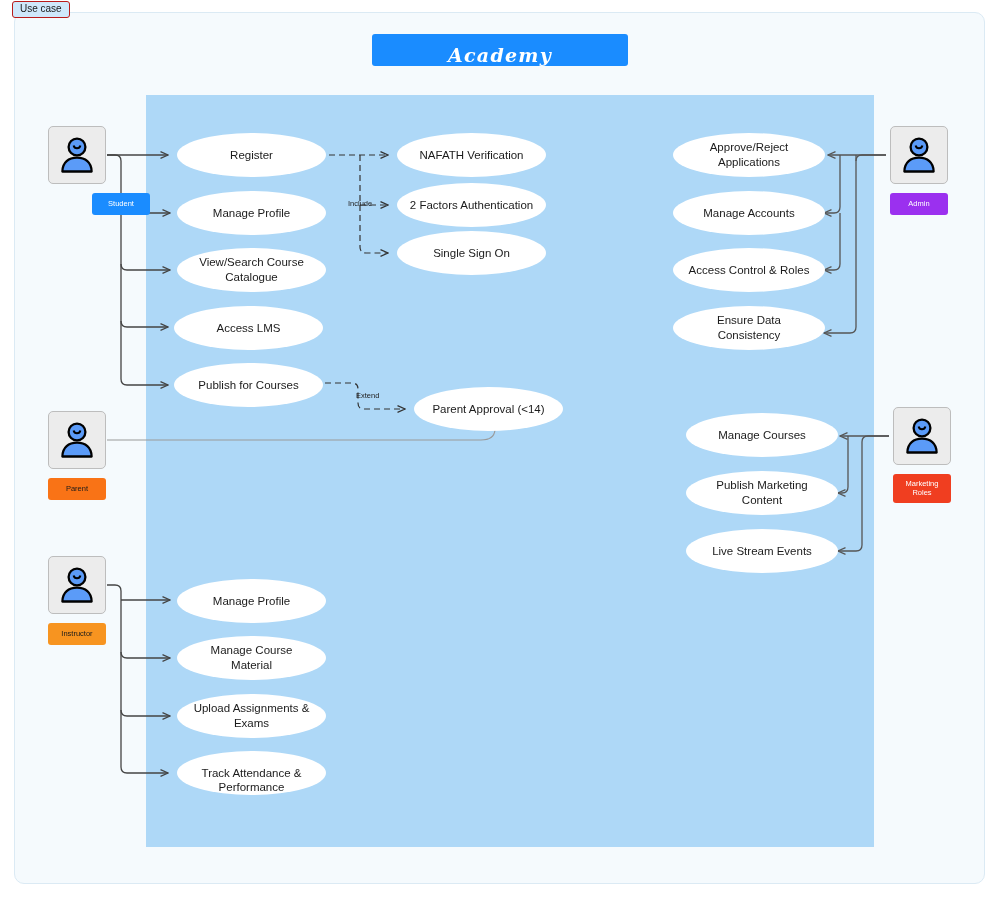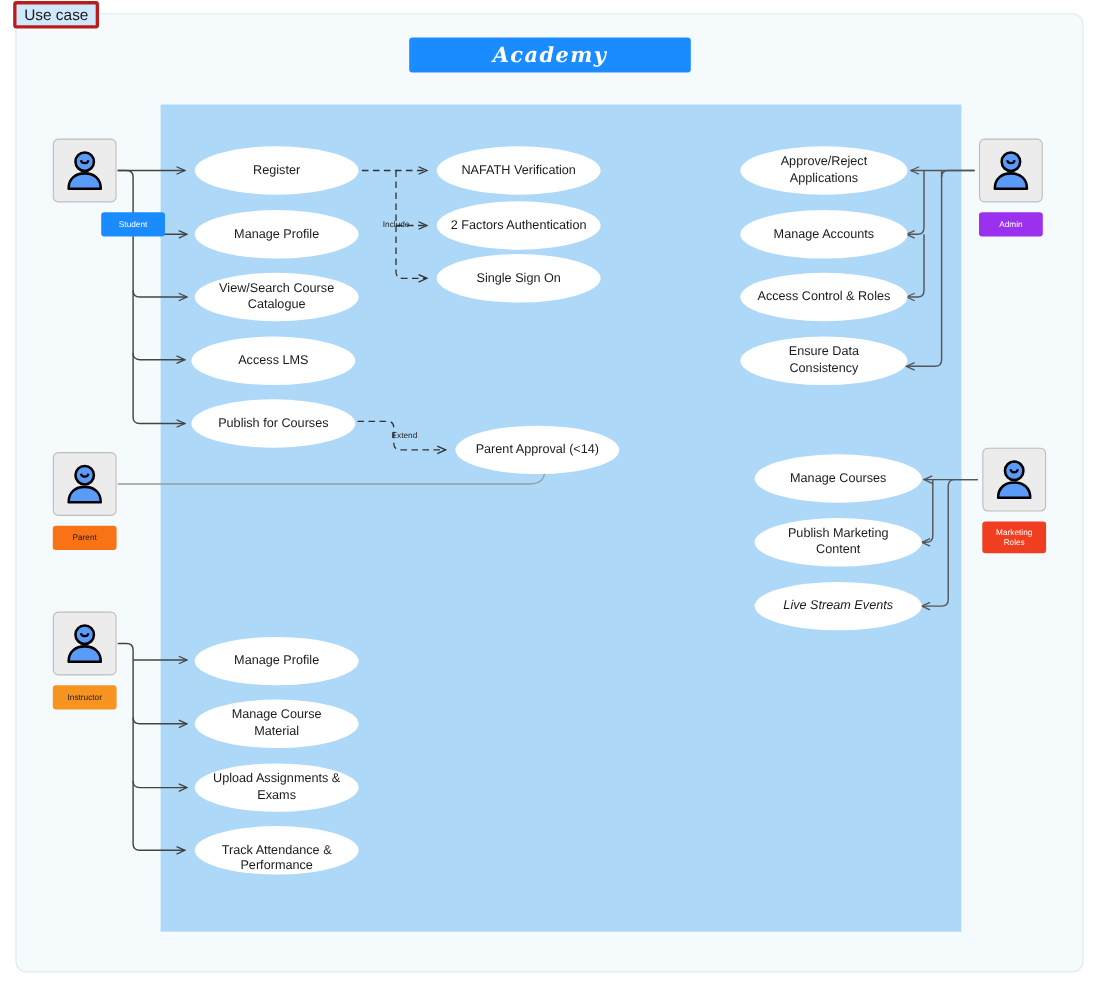--- a/index.html
+++ b/index.html
@@ -9,23 +9,23 @@
     background:#ffffff;
     font-family:"Liberation Sans", sans-serif;
     position:relative;
     overflow:hidden;
   }
 
   
   #tab-usecase{
     position:absolute;left:12px;top:1px;
     background:#cfe8fb;
-    border:3px solid #b91c1c;
+    border:1px solid #b91c1c;
     border-radius:3px;
-    font-size:14px;
+    font-size:10px;
     color:#1a1a1a;
     padding:2px 7px 3px 7px;
     line-height:1;
     z-index:40;
     white-space:nowrap;
   }
 
   
   #canvas{
     position:absolute;
@@ -37,21 +37,21 @@
     box-sizing:border-box;
   }
 
   
   #title-bar{
     position:absolute;
     left:372px;top:34px;
     width:256px;height:32px;
     background:#1a8cff;
     border-radius:3px;
-    display:flex;align-items:center;justify-content:center;
+    display:flex;align-items:flex-end;justify-content:center;
     z-index:20;
   }
   #title-bar .title-text{
     color:#ffffff;
     font-size:19px;
     font-family:"DejaVu Serif", serif;
     font-style:italic;
     font-weight:600;
     letter-spacing:1.3px;
   }
@@ -239,21 +239,21 @@
 <div class="usecase" style="left:673px;top:306px;width:152px;height:44px;">
   <span>Ensure Data Consistency</span>
 </div>
 
 <div class="usecase" style="left:686px;top:413px;width:152px;height:44px;">
   <span>Manage Courses</span>
 </div>
 <div class="usecase" style="left:686px;top:471px;width:152px;height:44px;">
   <span>Publish Marketing Content</span>
 </div>
-<div class="usecase" style="left:686px;top:529px;width:152px;height:44px;font-style:italic;">
+<div class="usecase" style="left:686px;top:529px;width:152px;height:44px;">
   <span>Live Stream Events</span>
 </div>
 
 <div class="usecase" style="left:177px;top:579px;width:149px;height:44px;">
   <span>Manage Profile</span>
 </div>
 <div class="usecase" style="left:177px;top:636px;width:149px;height:44px;">
   <span>Manage Course Material</span>
 </div>
 <div class="usecase" style="left:177px;top:694px;width:149px;height:44px;">

